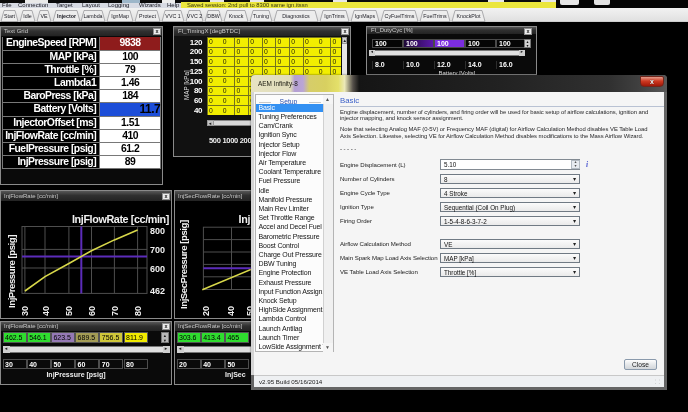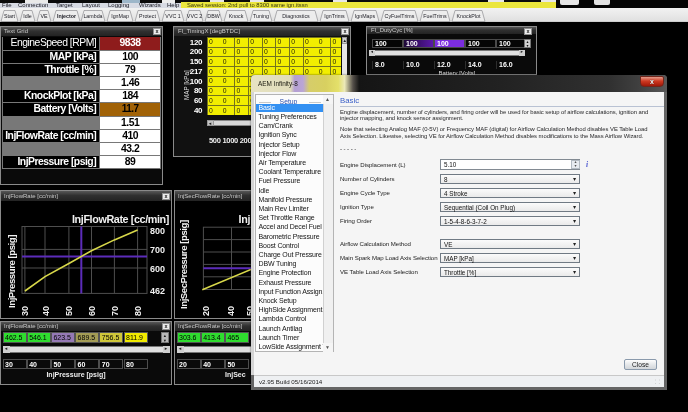--- a/index.html
+++ b/index.html
@@ -88,51 +88,54 @@
 
 <div style="left:0;top:22px;width:688px;height:390px;background:#000;"></div>
 
 <div id="textgrid" style="left:0;top:26px;width:163px;height:159px;background:#0a0a0a;border:1px solid #8a8a8a;">
   <div class="tb" style="left:0;top:0;width:161px;height:9px;font-size:6px;line-height:9px;">
     <span style="left:3px;">Text Grid</span>
   </div>
   <div class="xb" style="right:1px;top:1px;">x</div>
   <div id="tg-rows" style="left:1px;top:9.5px;width:159px;height:132px;">
         <div style="left:0;top:0;width:159px;height:132.5px;background:#787878;"></div>
-        <div style="left:0.8px;top:0.8px;width:96.4px;height:12.4px;background:#000;color:#fff;font-size:10.4px;font-weight:normal;letter-spacing:-0.5px;line-height:12.6px;text-align:right;padding-right:3px;white-space:nowrap;">EngineSpeed [RPM]</div>
+        <div style="left:0.8px;top:0.8px;width:96.4px;height:12.4px;background:#000;color:#fff;font-size:10.4px;font-weight:bold;letter-spacing:-0.5px;line-height:12.6px;text-align:right;padding-right:3px;white-space:nowrap;">EngineSpeed [RPM]</div>
         <div style="left:98px;top:0.8px;width:60.2px;height:12.4px;background:#8e1c1c;color:#fff;font-size:10.4px;font-weight:bold;letter-spacing:-0.5px;line-height:12.6px;text-align:center;">9838</div>
         <div style="left:0.8px;top:14px;width:96.4px;height:12.4px;background:#000;color:#fff;font-size:10.4px;font-weight:bold;letter-spacing:-0.5px;line-height:12.6px;text-align:right;padding-right:3px;white-space:nowrap;">MAP [kPa]</div>
         <div style="left:98px;top:14px;width:60.2px;height:12.4px;background:#ffffff;color:#000;font-size:10.4px;font-weight:bold;letter-spacing:-0.5px;line-height:12.6px;text-align:center;">100</div>
         <div style="left:0.8px;top:27.2px;width:96.4px;height:12.4px;background:#000;color:#fff;font-size:10.4px;font-weight:bold;letter-spacing:-0.5px;line-height:12.6px;text-align:right;padding-right:3px;white-space:nowrap;">Throttle [%]</div>
         <div style="left:98px;top:27.2px;width:60.2px;height:12.4px;background:#ffffff;color:#000;font-size:10.4px;font-weight:bold;letter-spacing:-0.5px;line-height:12.6px;text-align:center;">79</div>
+        <div style="left:0.8px;top:40.4px;width:96.4px;height:12.4px;background:#000;color:#fff;font-size:10.4px;font-weight:bold;letter-spacing:-0.5px;line-height:12.6px;text-align:right;padding-right:3px;white-space:nowrap;">Lambda1</div>
         <div style="left:98px;top:40.4px;width:60.2px;height:12.4px;background:#ffffff;color:#000;font-size:10.4px;font-weight:bold;letter-spacing:-0.5px;line-height:12.6px;text-align:center;">1.46</div>
-        <div style="left:0.8px;top:53.599999999999994px;width:96.4px;height:12.4px;background:#000;color:#fff;font-size:10.4px;font-weight:bold;letter-spacing:-0.5px;line-height:12.6px;text-align:right;padding-right:3px;white-space:nowrap;">KnockPlot [kPa]</div>
+        <div style="left:0.8px;top:53.599999999999994px;width:96.4px;height:12.4px;background:#000;color:#fff;font-size:10.4px;font-weight:bold;letter-spacing:-0.5px;line-height:12.6px;text-align:right;padding-right:3px;white-space:nowrap;">BaroPress [kPa]</div>
         <div style="left:98px;top:53.599999999999994px;width:60.2px;height:12.4px;background:#ffffff;color:#000;font-size:10.4px;font-weight:bold;letter-spacing:-0.5px;line-height:12.6px;text-align:center;">184</div>
         <div style="left:0.8px;top:66.8px;width:96.4px;height:12.4px;background:#000;color:#fff;font-size:10.4px;font-weight:bold;letter-spacing:-0.5px;line-height:12.6px;text-align:right;padding-right:3px;white-space:nowrap;">Battery [Volts]</div>
-        <div style="left:98px;top:66.8px;width:60.2px;height:12.4px;background:#a16207;color:#000;font-size:10px;font-weight:bold;letter-spacing:-0.5px;line-height:12.6px;text-align:center;">11.7</div>
+        <div style="left:98px;top:66.8px;width:60.2px;height:12.4px;background:#1d4ed8;color:#000;font-size:12px;font-weight:bold;letter-spacing:-0.5px;line-height:12.6px;text-align:right;">11.7</div>
+        <div style="left:0.8px;top:80px;width:96.4px;height:12.4px;background:#000;color:#fff;font-size:10.4px;font-weight:bold;letter-spacing:-0.5px;line-height:12.6px;text-align:right;padding-right:3px;white-space:nowrap;">InjectorOffset [ms]</div>
         <div style="left:98px;top:80px;width:60.2px;height:12.4px;background:#ffffff;color:#000;font-size:10.4px;font-weight:bold;letter-spacing:-0.5px;line-height:12.6px;text-align:center;">1.51</div>
         <div style="left:0.8px;top:93.2px;width:96.4px;height:12.4px;background:#000;color:#fff;font-size:10.4px;font-weight:bold;letter-spacing:-0.5px;line-height:12.6px;text-align:right;padding-right:3px;white-space:nowrap;">InjFlowRate [cc/min]</div>
         <div style="left:98px;top:93.2px;width:60.2px;height:12.4px;background:#ffffff;color:#000;font-size:10.4px;font-weight:bold;letter-spacing:-0.5px;line-height:12.6px;text-align:center;">410</div>
-        <div style="left:98px;top:106.4px;width:60.2px;height:12.4px;background:#ffffff;color:#000;font-size:10.4px;font-weight:bold;letter-spacing:-0.5px;line-height:12.6px;text-align:center;">43.2</div>
+        <div style="left:0.8px;top:106.4px;width:96.4px;height:12.4px;background:#000;color:#fff;font-size:10.4px;font-weight:bold;letter-spacing:-0.5px;line-height:12.6px;text-align:right;padding-right:3px;white-space:nowrap;">FuelPressure [psig]</div>
+        <div style="left:98px;top:106.4px;width:60.2px;height:12.4px;background:#ffffff;color:#000;font-size:10.4px;font-weight:bold;letter-spacing:-0.5px;line-height:12.6px;text-align:center;">61.2</div>
         <div style="left:0.8px;top:119.60000000000001px;width:96.4px;height:12.4px;background:#000;color:#fff;font-size:10.4px;font-weight:bold;letter-spacing:-0.5px;line-height:12.6px;text-align:right;padding-right:3px;white-space:nowrap;">InjPressure [psig]</div>
         <div style="left:98px;top:119.60000000000001px;width:60.2px;height:12.4px;background:#ffffff;color:#000;font-size:10.4px;font-weight:bold;letter-spacing:-0.5px;line-height:12.6px;text-align:center;">89</div>
       </div>
 </div>
 
 <div id="timingx" style="left:173px;top:26px;width:178px;height:131px;background:#111;border:1px solid #8a8a8a;">
   <div class="tb" style="left:0;top:0;width:176px;height:9px;font-size:6px;line-height:9px;">
     <span style="left:4px;">FI_TimingX [degBTDC]</span>
   </div>
   <div class="xb" style="right:1px;top:1px;">x</div>
   <div id="tx-body">
         <div style="left:8px;top:28px;width:9px;height:60px;color:#ddd;font-size:6.3px;line-height:9px;writing-mode:vertical-rl;transform:rotate(180deg);text-align:center;white-space:nowrap;">MAP [kPa]</div>
         <div style="left:13px;top:10.5px;width:15px;height:9.75px;color:#fff;font-size:8px;font-weight:bold;line-height:9.9px;text-align:right;letter-spacing:-0.4px;">120</div>
         <div style="left:13px;top:20.25px;width:15px;height:9.75px;color:#fff;font-size:8px;font-weight:bold;line-height:9.9px;text-align:right;letter-spacing:-0.4px;">200</div>
         <div style="left:13px;top:30px;width:15px;height:9.75px;color:#fff;font-size:8px;font-weight:bold;line-height:9.9px;text-align:right;letter-spacing:-0.4px;">150</div>
-        <div style="left:13px;top:39.75px;width:15px;height:9.75px;color:#fff;font-size:8px;font-weight:bold;line-height:9.9px;text-align:right;letter-spacing:-0.4px;">217</div>
+        <div style="left:13px;top:39.75px;width:15px;height:9.75px;color:#fff;font-size:8px;font-weight:bold;line-height:9.9px;text-align:right;letter-spacing:-0.4px;">125</div>
         <div style="left:13px;top:49.5px;width:15px;height:9.75px;color:#fff;font-size:8px;font-weight:bold;line-height:9.9px;text-align:right;letter-spacing:-0.4px;">100</div>
         <div style="left:13px;top:59.25px;width:15px;height:9.75px;color:#fff;font-size:8px;font-weight:bold;line-height:9.9px;text-align:right;letter-spacing:-0.4px;">80</div>
         <div style="left:13px;top:69px;width:15px;height:9.75px;color:#fff;font-size:8px;font-weight:bold;line-height:9.9px;text-align:right;letter-spacing:-0.4px;">60</div>
         <div style="left:13px;top:78.75px;width:15px;height:9.75px;color:#fff;font-size:8px;font-weight:bold;line-height:9.9px;text-align:right;letter-spacing:-0.4px;">40</div>
         <div style="left:32.6px;top:10.4px;width:134.5px;height:78px;background:
     repeating-linear-gradient(90deg, #73731f 0px, #73731f 0.8px, transparent 0.8px, transparent 13.7px),
     repeating-linear-gradient(180deg, #73731f 0px, #73731f 0.8px, transparent 0.8px, transparent 9.75px),#f2ee00;"></div>
         <div style="left:35.1px;top:10.4px;width:8px;height:9.75px;color:#26260a;font-size:6.8px;line-height:9.8px;">0</div>
         <div style="left:48.8px;top:10.4px;width:8px;height:9.75px;color:#26260a;font-size:6.8px;line-height:9.8px;">0</div>
         <div style="left:62.5px;top:10.4px;width:8px;height:9.75px;color:#26260a;font-size:6.8px;line-height:9.8px;">0</div>

